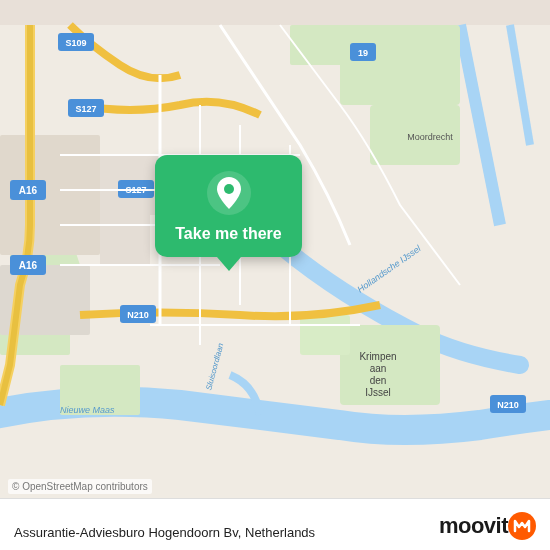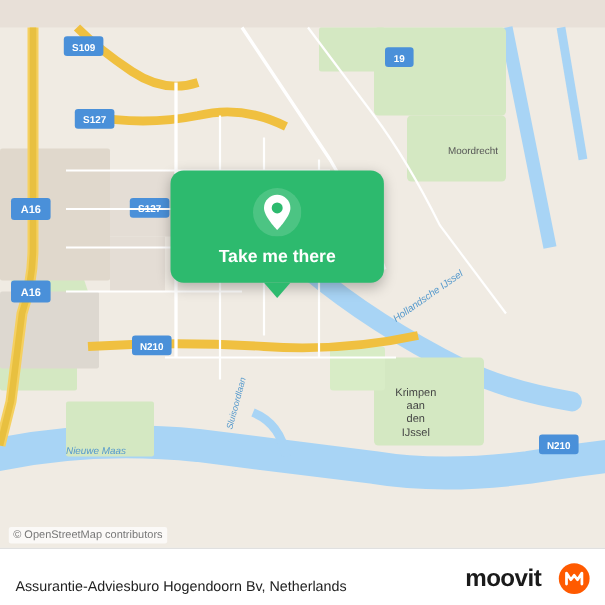--- a/index.html
+++ b/index.html
@@ -60,21 +60,21 @@
       left: 8px;
       background: rgba(255,255,255,0.7);
       padding: 2px 4px;
       border-radius: 2px;
     }
 
     
     #moovit-logo {
       display: flex;
       align-items: center;
-      gap: 16px;
+      gap: 0;
     }
 
     #moovit-text {
       font-size: 22px;
       font-weight: bold;
       color: #1a1a1a;
       letter-spacing: -0.5px;
     }
 
     #moovit-icon {
@@ -88,21 +88,21 @@
       color: white;
       font-size: 14px;
       font-weight: bold;
     }
 
     
     #take-me-there-popup {
       position: absolute;
       top: 155px;
       left: 155px;
-      width: 194px;
+      width: 147px;
       background: #2dba6e;
       border-radius: 12px;
       display: flex;
       flex-direction: column;
       align-items: center;
       padding: 16px 20px 14px 20px;
       z-index: 20;
       box-shadow: 0 4px 12px rgba(0,0,0,0.25);
     }
 

